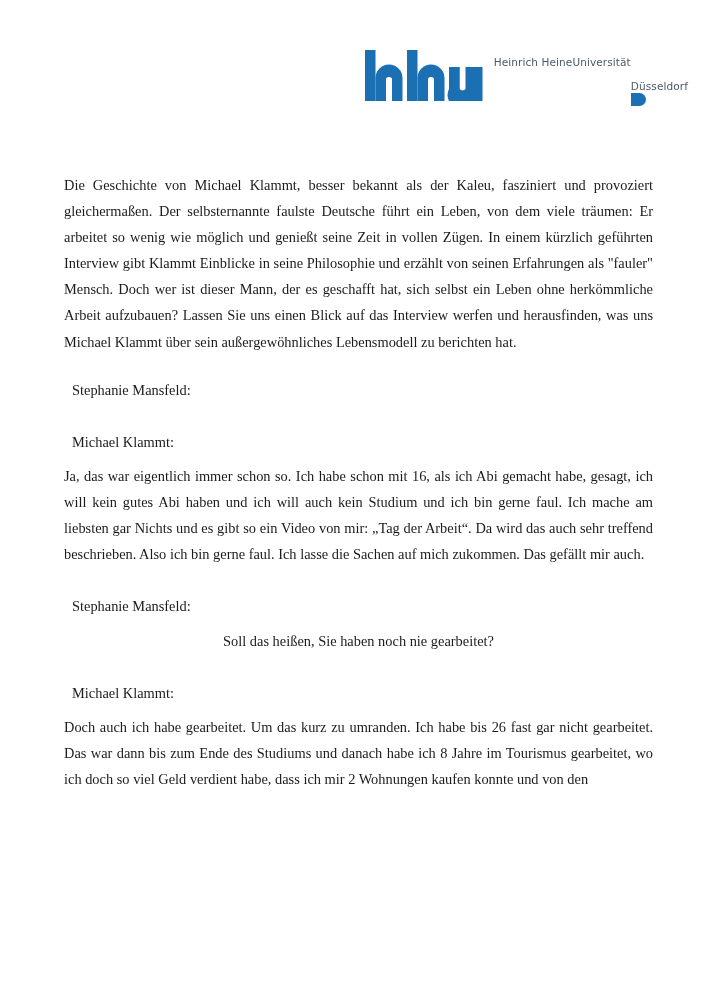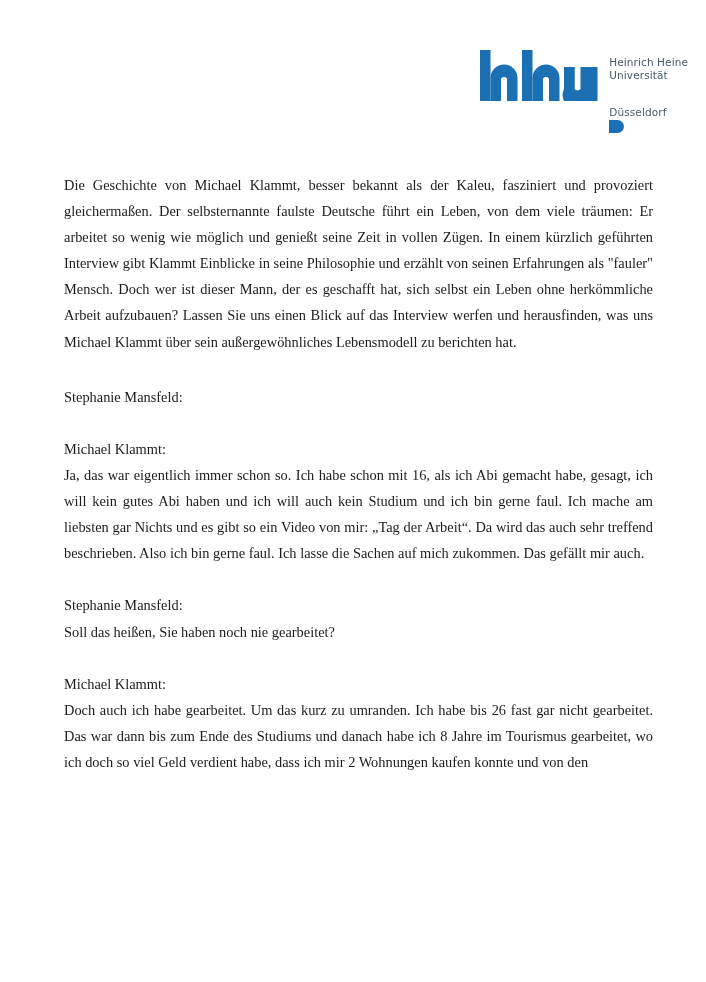--- a/index.html
+++ b/index.html
@@ -53,21 +53,21 @@
     display: flex;
     align-items: flex-start;
     gap: 11px;
   }
   .logo-mark {
     display: block;
     line-height: 0;
   }
   .logo-words {
     display: flex;
-    flex-direction: column;
+    flex-direction: row;
     font-family: "DejaVu Sans", "Liberation Sans", sans-serif;
     font-size: 10.5px;
     line-height: 13.2px;
     color: #4a5a6a;
     letter-spacing: 0.1px;
     padding-top: 6px;
     position: relative;
   }
   .logo-words span { white-space: nowrap; display: block; }
   .logo-line-last {
@@ -99,36 +99,36 @@
     line-height: 26.1px;
     text-align: justify;
     text-justify: inter-word;
     color: #1b1b1b;
     font-family: "Liberation Serif", "DejaVu Serif", serif;
   }
   p.para.last-line-natural {
     text-align: justify;
   }
   p.para.nojustify {
-    text-align: left;
+    text-align: center;
   }
   .speaker {
-    margin: 0;
+    margin: 8px;
     font-size: 14.4px;
     line-height: 26.1px;
     text-align: left;
     color: #1b1b1b;
     font-weight: normal;
     font-family: "Liberation Serif", "DejaVu Serif", serif;
   }
   .block {
     margin-bottom: 26.1px;
   }
   .block:last-child { margin-bottom: 0; }
-  .gap-intro { margin-bottom: 29px; }
+  .gap-intro { margin-bottom: 22px; }
 </style>
 </head>
 <body>
 
 <div class="page">
 
   <header class="doc-header">
 
 
     <div class="logo">

